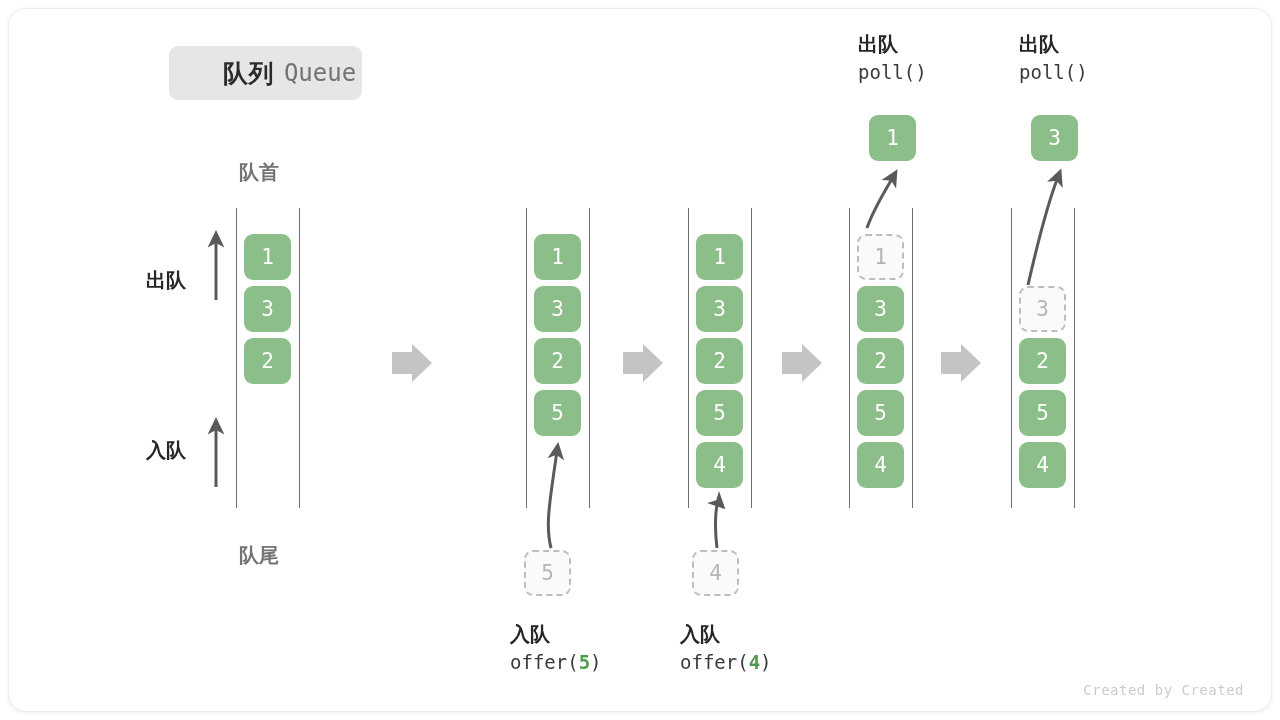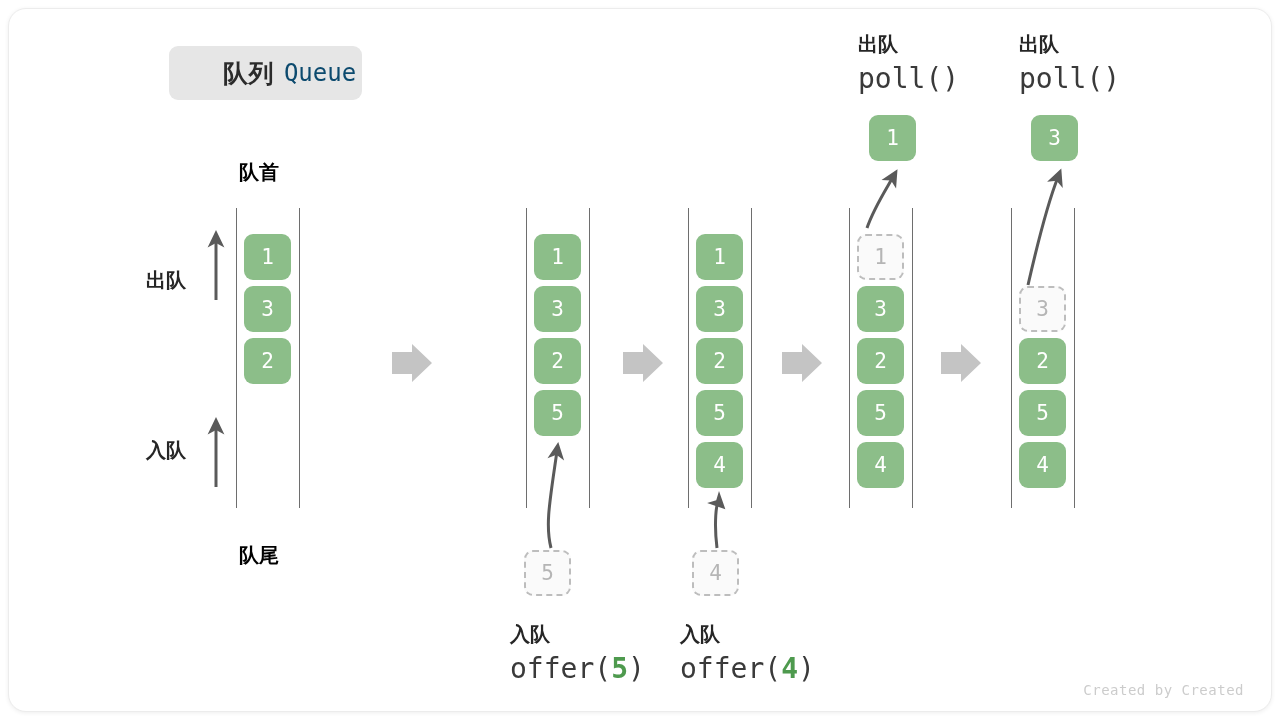--- a/index.html
+++ b/index.html
@@ -49,21 +49,21 @@
   }
   .title-cn {
     font-size: 25px;
     font-weight: bold;
     color: #2b2b2b;
     letter-spacing: 0.5px;
   }
   .title-en {
     font-family: "DejaVu Sans Mono", "Liberation Mono", monospace;
     font-size: 24px;
-    color: #0c4a6e;
+    color: #737373;
   }
 
   
   .col {
     position: absolute;
     top: 208px;
     width: 64px;
     height: 300px;
   }
   .rail {
@@ -131,21 +131,21 @@
     align-items: center;
     justify-content: center;
     box-sizing: border-box;
   }
 
   
   .lbl-front, .lbl-rear {
     position: absolute;
     font-size: 20px;
     font-weight: bold;
-    color: #000000;
+    color: #737373;
     white-space: nowrap;
   }
   .lbl-side {
     position: absolute;
     font-size: 20px;
     font-weight: bold;
     color: #262626;
     white-space: nowrap;
   }
   .op-label {
@@ -155,21 +155,21 @@
     line-height: 1.45;
   }
   .op-cn {
     font-size: 20px;
     font-weight: bold;
     color: #262626;
     display: block;
   }
   .op-code {
     font-family: "DejaVu Sans Mono", "Liberation Mono", monospace;
-    font-size: 28px;
+    font-size: 19px;
     color: #3a3a3a;
     display: block;
   }
   .op-code .arg { color: #4e9a4e; font-weight: bold; }
 
   .credit {
     position: absolute;
     right: 36px;
     bottom: 22px;
     font-family: "DejaVu Sans Mono", "Liberation Mono", monospace;

